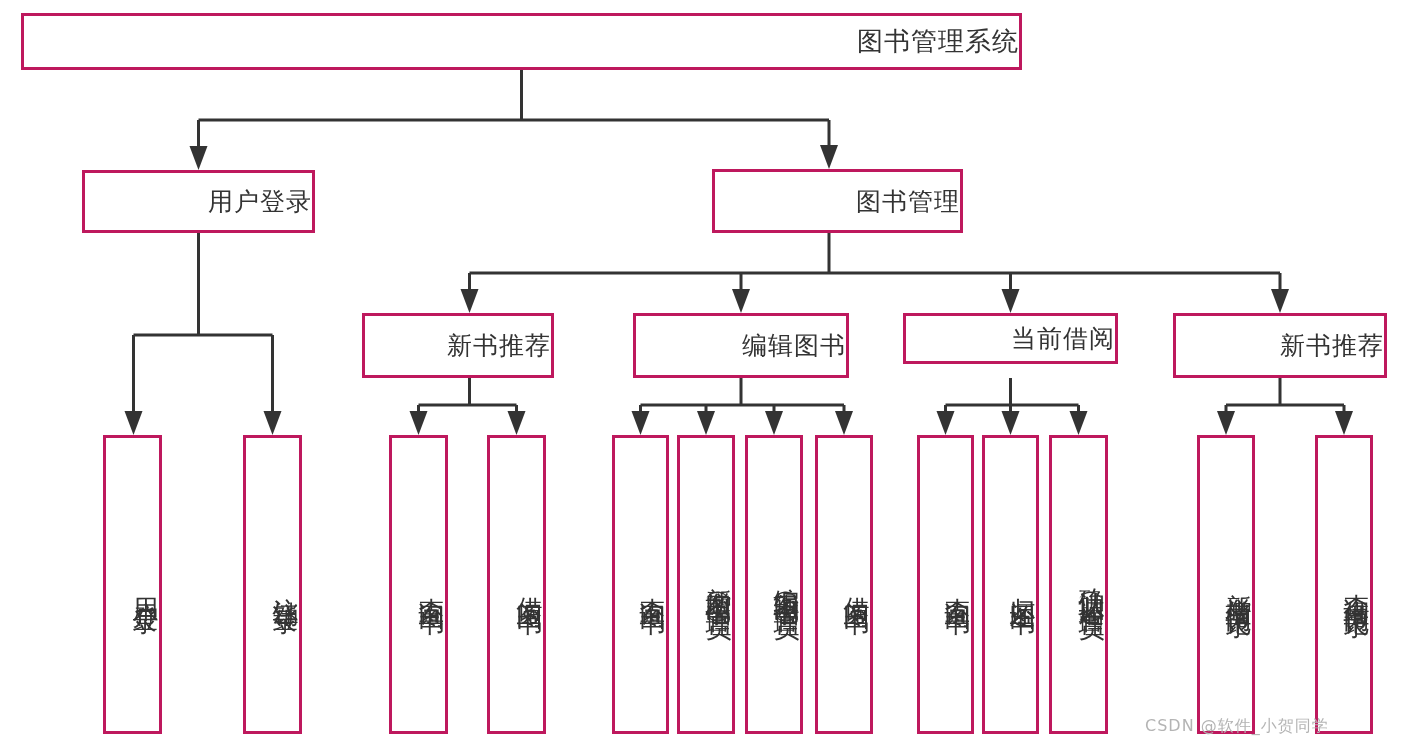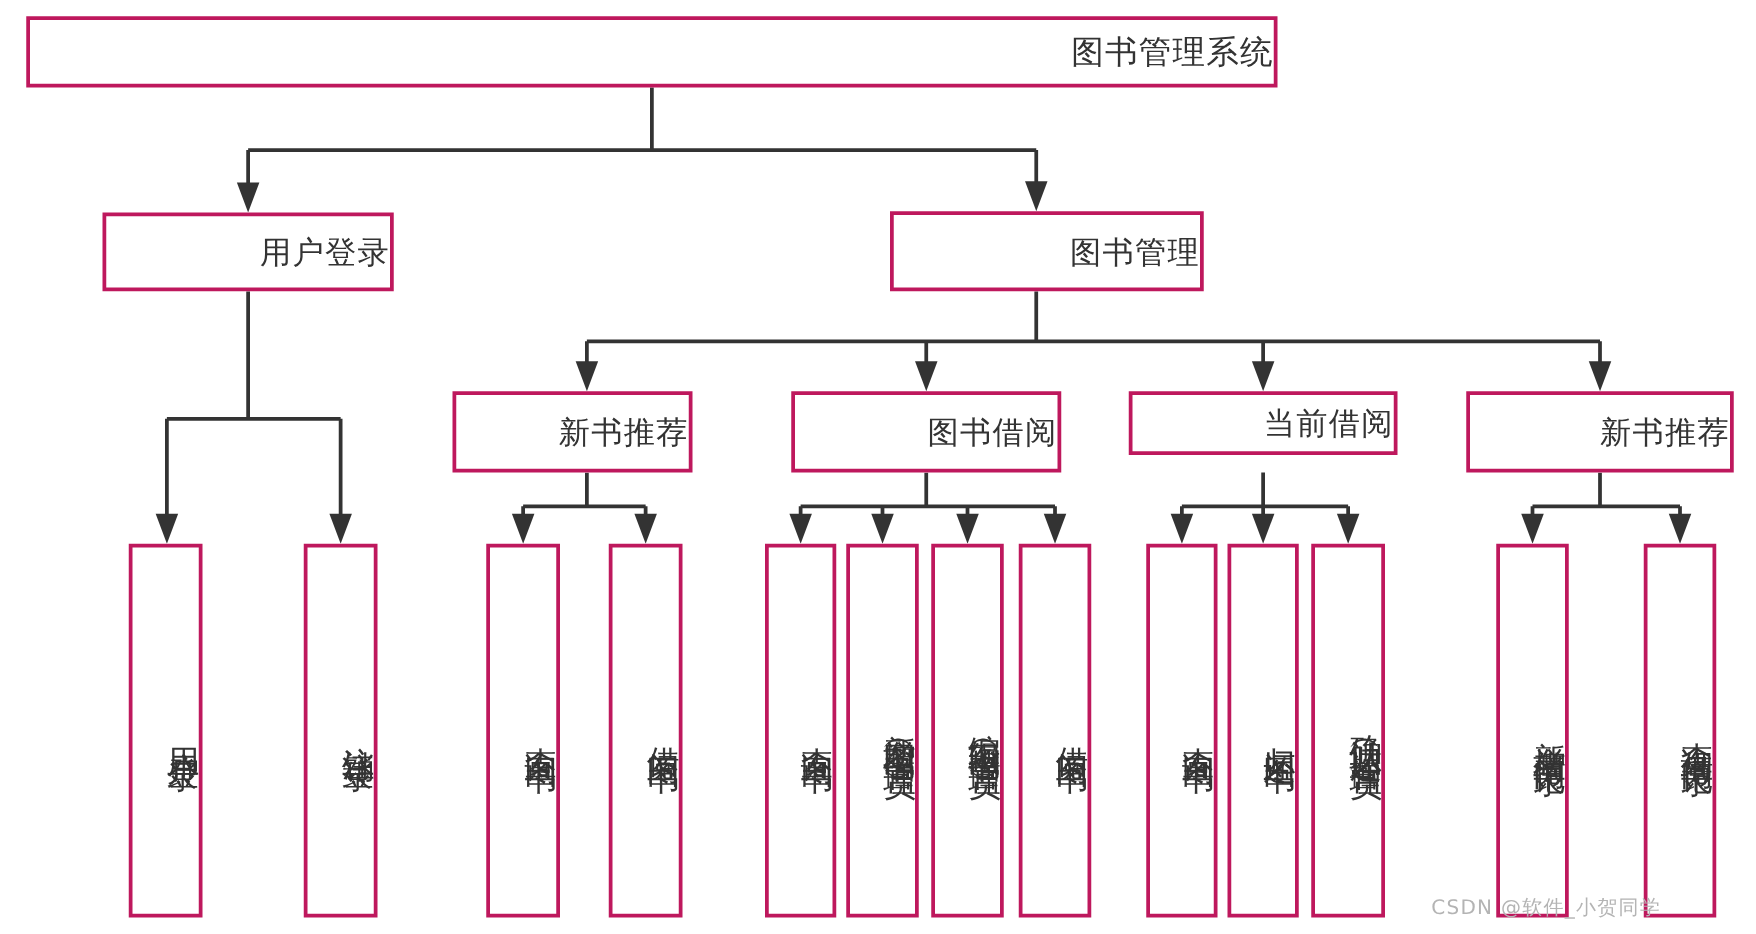--- a/index.html
+++ b/index.html
@@ -125,21 +125,21 @@
     <span class="h-label">用户登录</span>
   </div>
   <div class="node" style="left:712px; top:169px; width:251px; height:64px;">
     <span class="h-label">图书管理</span>
   </div>
 
   <div class="node" style="left:362px; top:313px; width:192px; height:65px;">
     <span class="h-label">新书推荐</span>
   </div>
   <div class="node" style="left:633px; top:313px; width:216px; height:65px;">
-    <span class="h-label">图书借阅</span>
+    <span class="h-label">编辑图书</span>
   </div>
   <div class="node" style="left:903px; top:313px; width:215px; height:51px;">
     <span class="h-label">当前借阅</span>
   </div>
   <div class="node" style="left:1173px; top:313px; width:214px; height:65px;">
     <span class="h-label">新书推荐</span>
   </div>
 
   <div class="node leaf" style="left:103px; width:59px;">
     <span class="v-label">用户登录</span>

